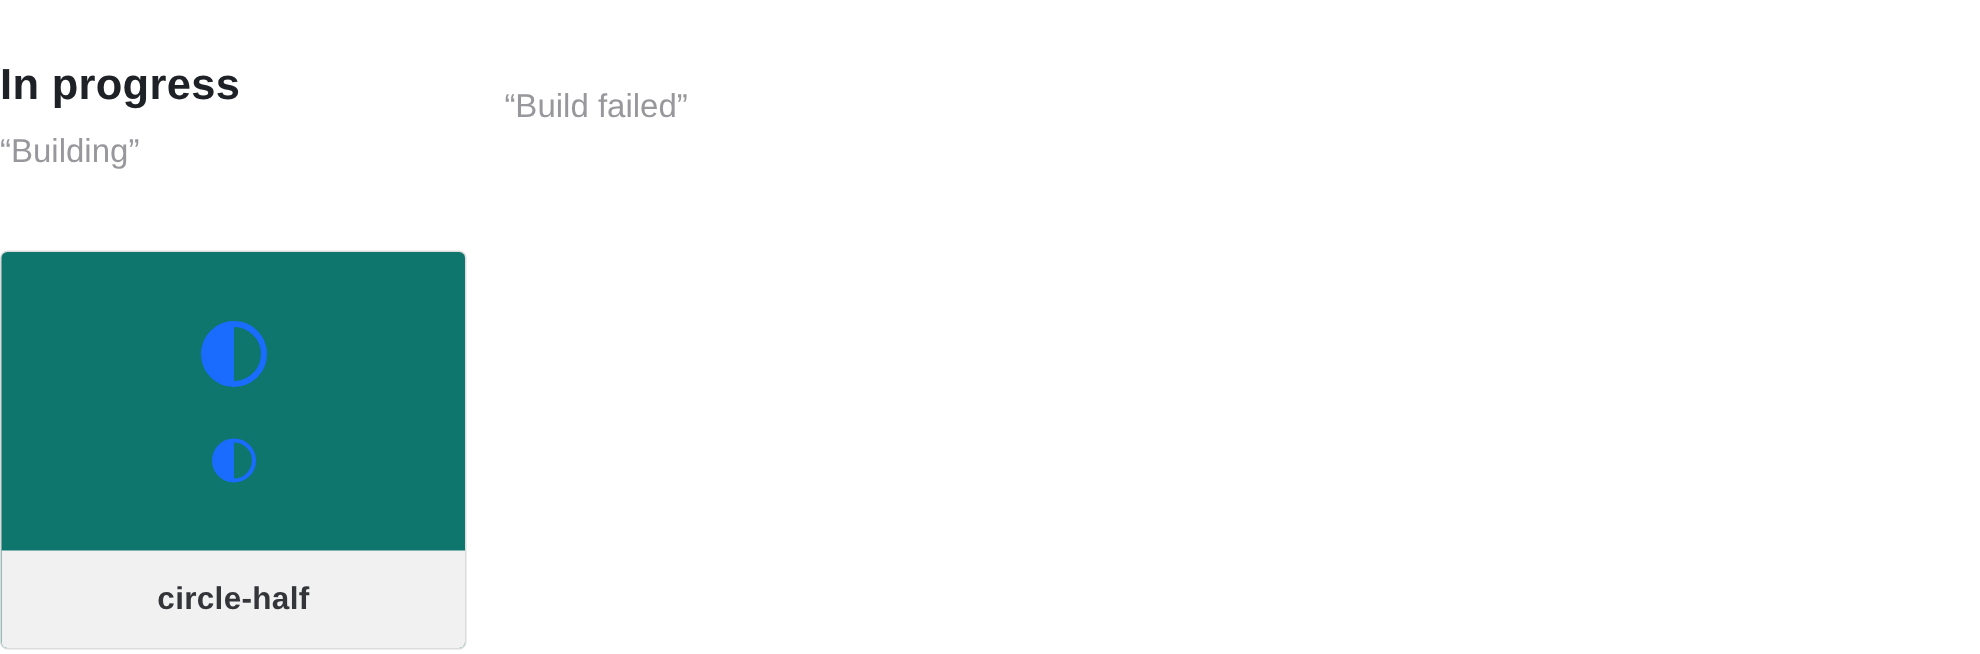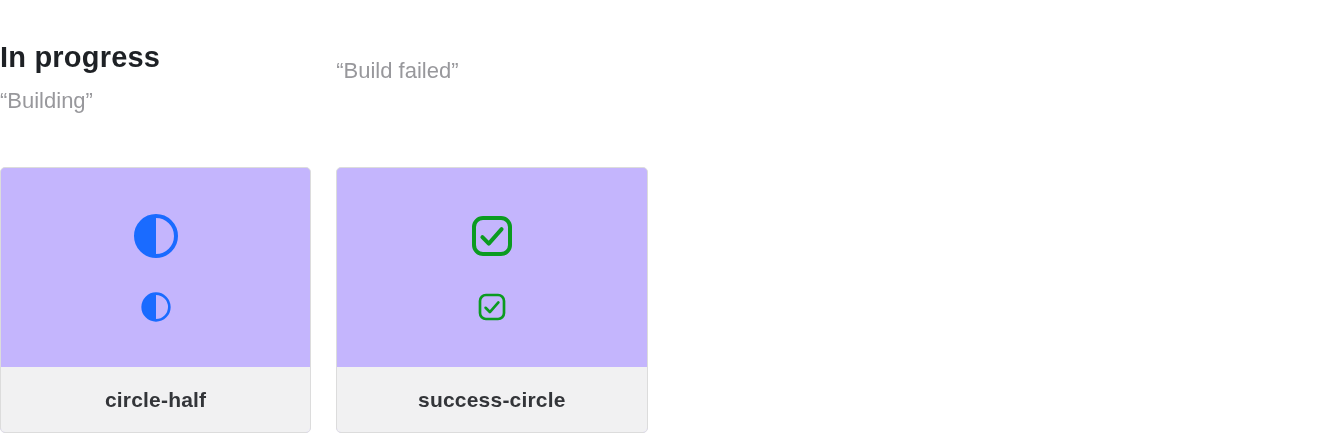--- a/index.html
+++ b/index.html
@@ -34,21 +34,21 @@
   .subtitle {
     margin: 17px 0 0 0;
     font-size: 22px;
     line-height: 24px;
     color: #98989c;
   }
   .card {
     height: 266px;
     border: 1px solid #dcdcdc;
     border-radius: 5px;
-    background: #c4b5fd;
+    background: #0f766e;
     display: flex;
     flex-direction: column;
     overflow: hidden;
   }
   .card-body {
     flex: 1;
     display: flex;
     flex-direction: column;
     align-items: center;
     justify-content: center;
@@ -100,36 +100,17 @@
       <footer class="card-footer">
         <span class="footer-label">circle-half</span>
       </footer>
     </div>
   </section>
 
   <section class="col">
     <header class="col-header">
       <p class="subtitle">“Build failed”</p>
     </header>
-    <div class="card">
-      <div class="card-body" style="color: rgb(11, 155, 32);">
-        <span class="icon lg">
-          <svg viewBox="0 0 24 24" fill="none" stroke="currentColor" stroke-width="2">
-            <rect x="3" y="3" width="18" height="18" rx="4.5"></rect>
-            <path d="M7.2 12.6 L10.4 15.8 L16.8 8.6" stroke-linecap="round" stroke-linejoin="round"></path>
-          </svg>
-        </span>
-        <span class="icon sm">
-          <svg viewBox="0 0 24 24" fill="none" stroke="currentColor" stroke-width="2">
-            <rect x="3" y="3" width="18" height="18" rx="4.5"></rect>
-            <path d="M7.2 12.6 L10.4 15.8 L16.8 8.6" stroke-linecap="round" stroke-linejoin="round"></path>
-          </svg>
-        </span>
-      </div>
-      <footer class="card-footer">
-        <span class="footer-label">success-circle</span>
-      </footer>
-    </div>
   </section>
 
 
 
 </div>
 
 </body></html>

